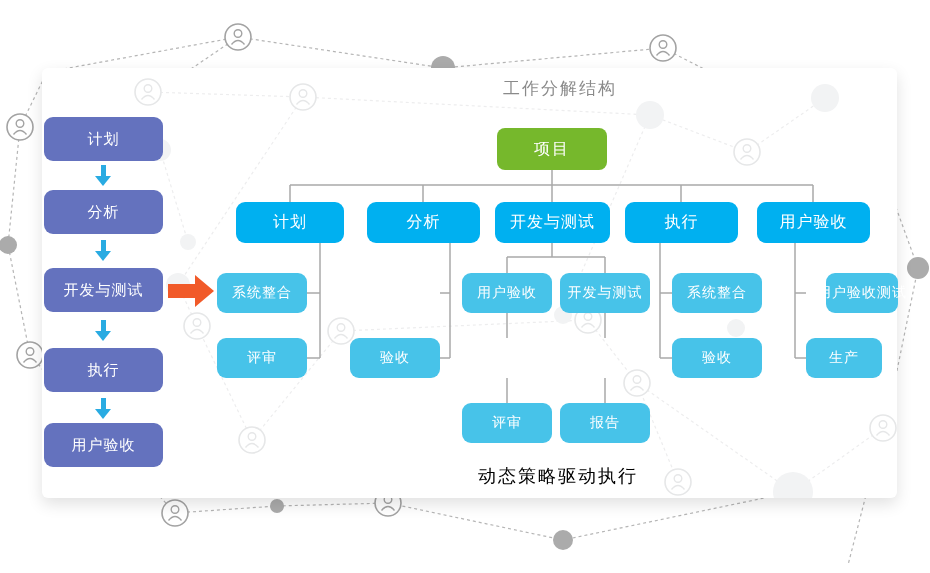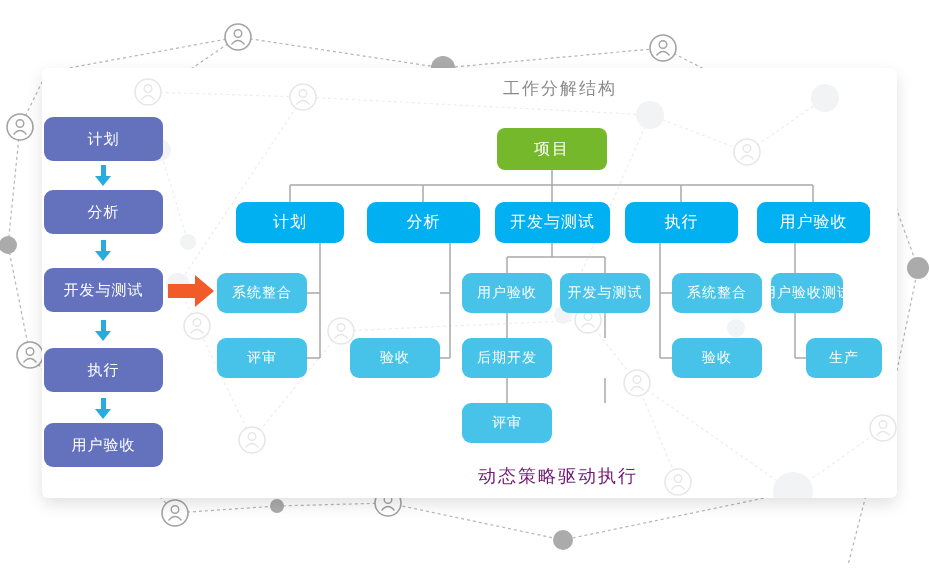--- a/index.html
+++ b/index.html
@@ -6,21 +6,21 @@
   body{font-family:"Liberation Sans","DejaVu Sans",sans-serif;}
   .canvas{position:relative;width:930px;height:573px;overflow:hidden;background:#ffffff;}
   svg{display:block;}
   .bg-decor{position:absolute;left:0;top:0;}
   .card{position:absolute;left:42px;top:68px;width:855px;height:430px;background:#ffffff;
         border-radius:6px;box-shadow:0 6px 16px rgba(0,0,0,0.12);}
   .card-decor{position:absolute;left:0;top:0;}
   .card-title{position:absolute;left:518px;top:9px;transform:translateX(-50%);
               font-size:17px;letter-spacing:2px;color:#8a8a8a;white-space:nowrap;}
   .card-caption{position:absolute;left:516px;top:396px;transform:translateX(-50%);
-              font-size:18px;letter-spacing:2px;color:#701a75;white-space:nowrap;}
+              font-size:18px;letter-spacing:2px;color:#000000;white-space:nowrap;}
   .node{position:absolute;display:flex;align-items:center;justify-content:center;
         color:#ffffff;white-space:nowrap;text-align:center;}
   .l1{width:119px;height:44px;left:2px;background:#6472be;border-radius:9px;font-size:15px;letter-spacing:1px;}
   .root{width:110px;height:42px;background:#76b82c;border-radius:8px;font-size:16px;letter-spacing:2px;}
   .l2{height:41px;top:134px;background:#00b0f0;border-radius:9px;font-size:16px;letter-spacing:1px;}
   .l3{height:40px;width:90px;background:#47c3e9;border-radius:9px;font-size:14px;letter-spacing:1px;}
   .connectors{position:absolute;left:0;top:0;}
   .down-arrow{position:absolute;left:53px;width:16px;height:21px;}
   .down-arrow::before{content:"";display:block;margin:0 auto;width:5px;height:11px;background:#29abe2;}
   .down-arrow::after{content:"";display:block;margin:0 auto;width:0;height:0;
@@ -125,24 +125,24 @@
     <div class="node l2" style="left:453px;width:115px">开发与测试</div>
     <div class="node l2" style="left:583px;width:113px">执行</div>
     <div class="node l2" style="left:715px;width:113px">用户验收</div>
 
     <div class="node l3" style="left:175px;top:205px">系统整合</div>
     <div class="node l3" style="left:175px;top:270px">评审</div>
 
     <div class="node l3" style="left:308px;top:270px">验收</div>
 
     <div class="node l3" style="left:420px;top:205px">用户验收</div>
-    <div class="node l3" style="left:420px;top:270px">后期开发</div>
     <div class="node l3" style="left:420px;top:335px">评审</div>
     <div class="node l3" style="left:518px;top:205px">开发与测试</div>
+    <div class="node l3" style="left:518px;top:335px">报告</div>
 
     <div class="node l3" style="left:630px;top:205px">系统整合</div>
     <div class="node l3" style="left:630px;top:270px">验收</div>
 
-    <div class="node l3" style="left:729px;top:205px;width:72px">用户验收测试</div>
+    <div class="node l3" style="left:784px;top:205px;width:72px">用户验收测试</div>
     <div class="node l3" style="left:764px;top:270px;width:76px">生产</div>
 
   </div>
 </div>
 
 </body></html>

